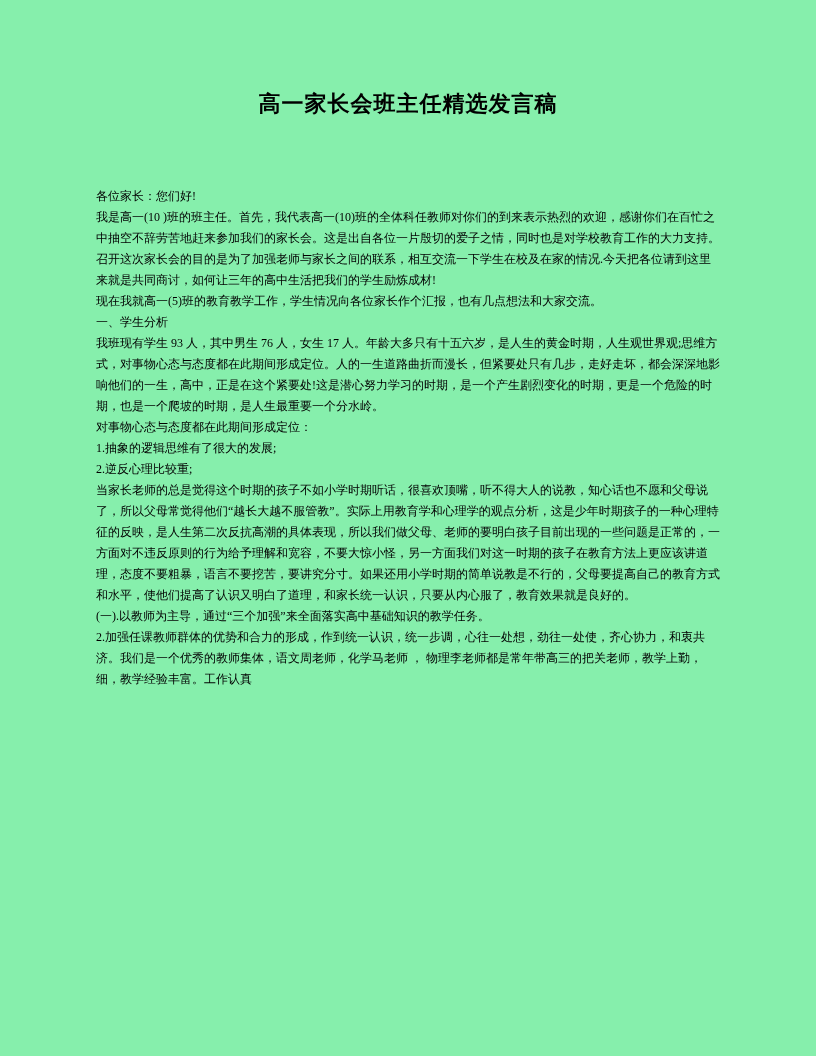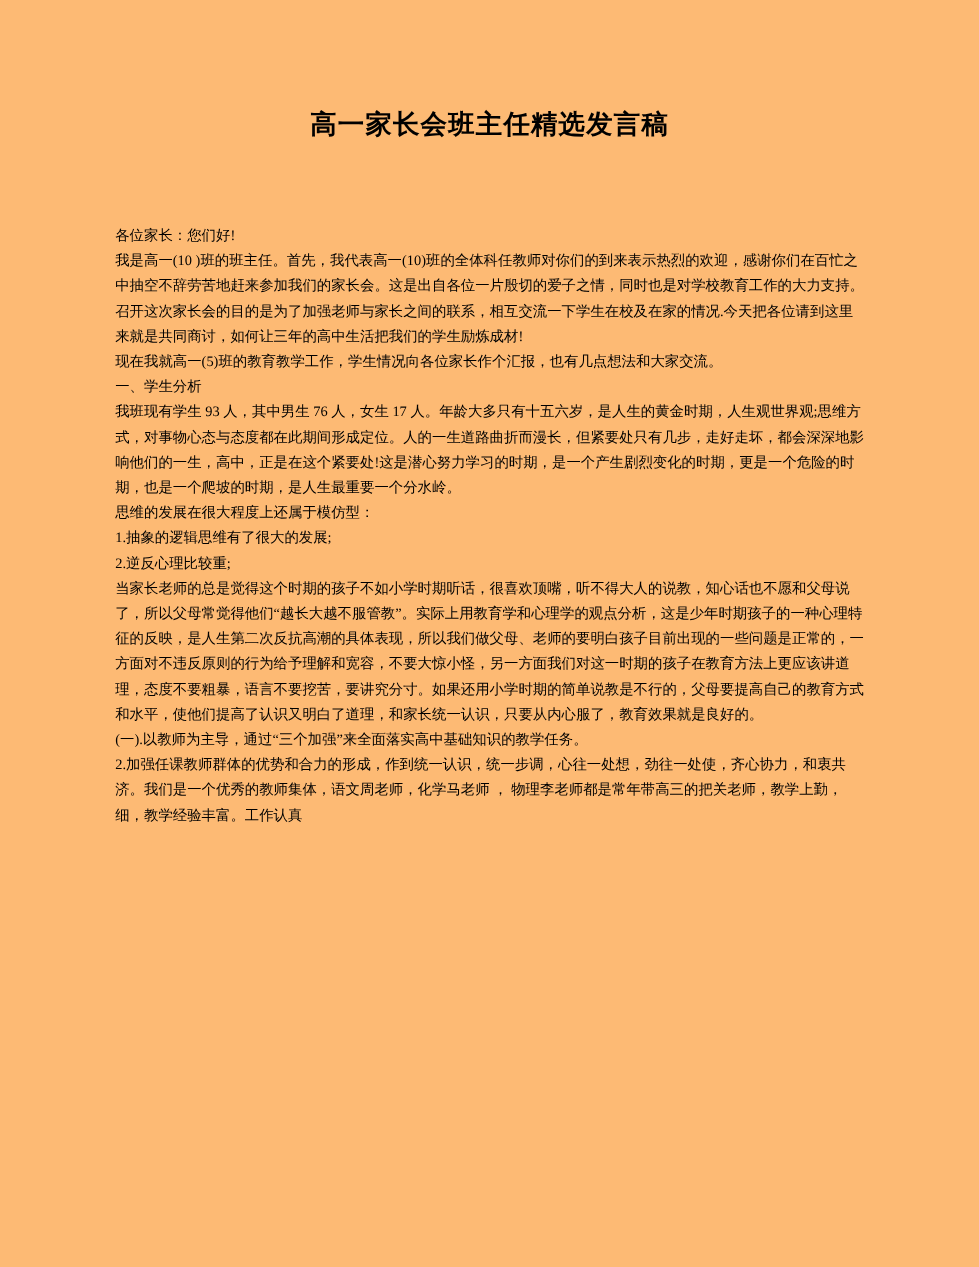--- a/index.html
+++ b/index.html
@@ -4,21 +4,21 @@
 <style>
   html, body {
     margin: 0;
     padding: 0;
     background: #ffffff;
   }
   .page {
     position: relative;
     width: 816px;
     height: 1056px;
-    background: #fdba74;
+    background: #86efac;
     color: #000000;
     font-family: "Liberation Serif", "DejaVu Serif", serif;
     overflow: hidden;
     box-sizing: border-box;
   }
   .doc-title {
     margin: 0;
     padding-top: 89px;
     font-size: 22px;
     line-height: 30px;
@@ -43,20 +43,20 @@
 <body>
 
 <div class="page">
   <h1 class="doc-title">高一家长会班主任精选发言稿</h1>
   <div class="doc-body">
     <p>各位家长：您们好!</p>
     <p>我是高一(10 )班的班主任。首先，我代表高一(10)班的全体科任教师对你们的到来表示热烈的欢迎，感谢你们在百忙之中抽空不辞劳苦地赶来参加我们的家长会。这是出自各位一片殷切的爱子之情，同时也是对学校教育工作的大力支持。召开这次家长会的目的是为了加强老师与家长之间的联系，相互交流一下学生在校及在家的情况.今天把各位请到这里来就是共同商讨，如何让三年的高中生活把我们的学生励炼成材!</p>
     <p>现在我就高一(5)班的教育教学工作，学生情况向各位家长作个汇报，也有几点想法和大家交流。</p>
     <p>一、学生分析</p>
     <p>我班现有学生 93 人，其中男生 76 人，女生 17 人。年龄大多只有十五六岁，是人生的黄金时期，人生观世界观;思维方式，对事物心态与态度都在此期间形成定位。人的一生道路曲折而漫长，但紧要处只有几步，走好走坏，都会深深地影响他们的一生，高中，正是在这个紧要处!这是潜心努力学习的时期，是一个产生剧烈变化的时期，更是一个危险的时期，也是一个爬坡的时期，是人生最重要一个分水岭。</p>
-    <p>思维的发展在很大程度上还属于模仿型：</p>
+    <p>对事物心态与态度都在此期间形成定位：</p>
     <p>1.抽象的逻辑思维有了很大的发展;</p>
     <p>2.逆反心理比较重;</p>
     <p>当家长老师的总是觉得这个时期的孩子不如小学时期听话，很喜欢顶嘴，听不得大人的说教，知心话也不愿和父母说了，所以父母常觉得他们“越长大越不服管教”。实际上用教育学和心理学的观点分析，这是少年时期孩子的一种心理特征的反映，是人生第二次反抗高潮的具体表现，所以我们做父母、老师的要明白孩子目前出现的一些问题是正常的，一方面对不违反原则的行为给予理解和宽容，不要大惊小怪，另一方面我们对这一时期的孩子在教育方法上更应该讲道理，态度不要粗暴，语言不要挖苦，要讲究分寸。如果还用小学时期的简单说教是不行的，父母要提高自己的教育方式和水平，使他们提高了认识又明白了道理，和家长统一认识，只要从内心服了，教育效果就是良好的。</p>
     <p>(一).以教师为主导，通过“三个加强”来全面落实高中基础知识的教学任务。</p>
     <p>2.加强任课教师群体的优势和合力的形成，作到统一认识，统一步调，心往一处想，劲往一处使，齐心协力，和衷共济。我们是一个优秀的教师集体，语文周老师，化学马老师 ， 物理李老师都是常年带高三的把关老师，教学上勤，细，教学经验丰富。工作认真</p>
   </div>
 </div>
 
 </body></html>

